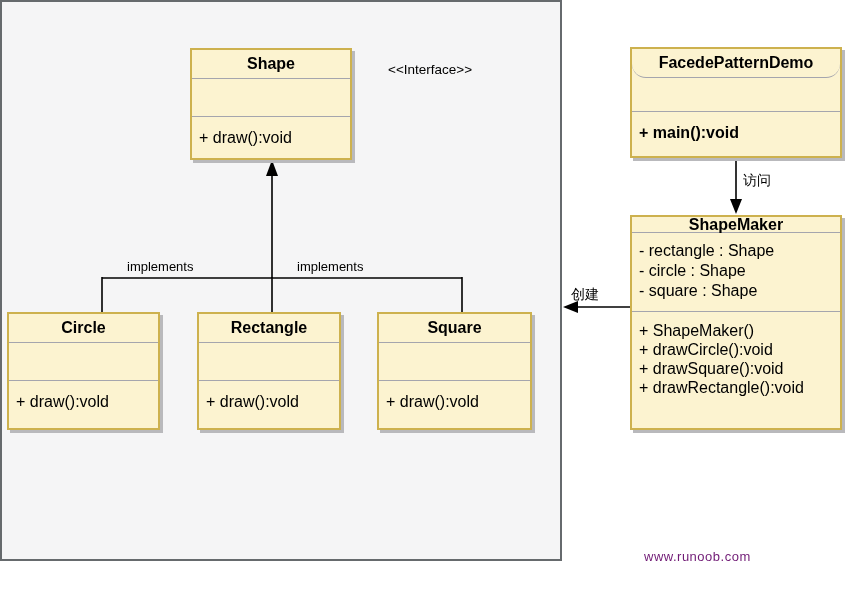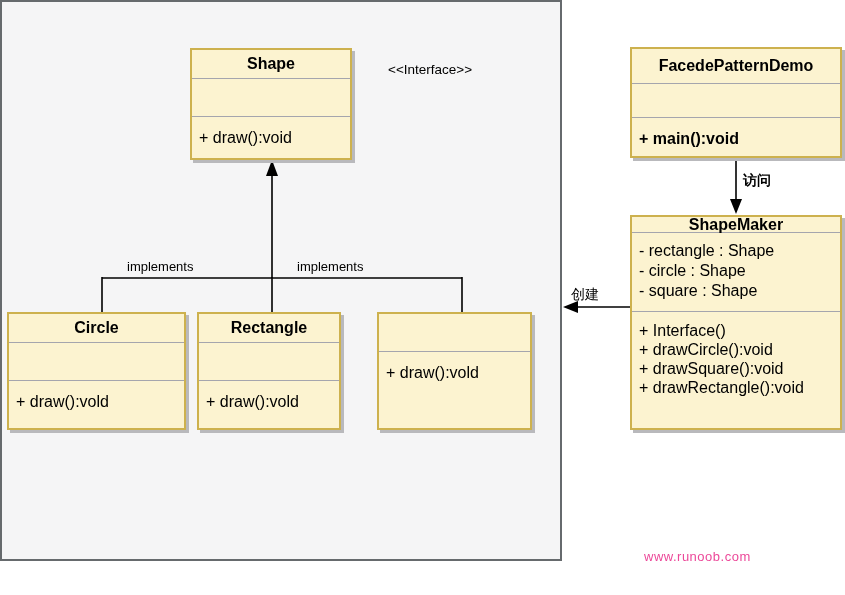--- a/index.html
+++ b/index.html
@@ -41,44 +41,44 @@
     flex:1 1 auto;
     padding:11px 7px 4px 7px;
     line-height:19px;
     text-align:left;
   }
   
   .c-shape       { left:190px; top:48px;  width:162px; height:112px; }
   .c-shape .uml-title { height:29px; }
   .c-shape .uml-fields { height:38px; }
 
-  .c-circle      { left:7px;   top:312px; width:179px; height:118px; }
+  .c-circle      { left:7px;   top:312px; width:153px; height:118px; }
   .c-rectangle   { left:197px; top:312px; width:144px; height:118px; }
   .c-square      { left:377px; top:312px; width:155px; height:118px; }
   .c-circle .uml-title, .c-rectangle .uml-title, .c-square .uml-title { height:29px; }
   .c-circle .uml-fields, .c-rectangle .uml-fields, .c-square .uml-fields { height:38px; }
 
   .c-demo        { left:630px; top:47px;  width:212px; height:111px; }
-  .c-demo .uml-title { height:35px; }
+  .c-demo .uml-title { height:29px;border-radius:14px; }
   .c-demo .uml-fields { height:34px; }
   .c-demo .uml-methods { font-weight:bold; }
 
   .c-shapemaker  { left:630px; top:215px; width:212px; height:215px; }
   .c-shapemaker .uml-title { height:16px; }
   .c-shapemaker .uml-fields { height:79px; }
   .c-shapemaker .uml-methods { padding-top:9px; }
 
   
   .lbl { position:absolute; white-space:nowrap; }
   .lbl-interface   { left:368px; top:62px;  font-size:13.5px;margin-left:20px; }
   .lbl-impl-left   { left:127px; top:259px; font-size:13px; }
   .lbl-impl-right  { left:297px; top:259px; font-size:13px; }
-  .lbl-access      { left:743px; top:172px; font-size:14px;font-weight:bold; }
+  .lbl-access      { left:743px; top:172px; font-size:14px; }
   .lbl-create      { left:571px; top:286px; font-size:14px; }
-  .lbl-watermark   { left:644px; top:549px; font-size:13px; color:#ec4899; letter-spacing:0.5px;text-align:right; }
+  .lbl-watermark   { left:644px; top:549px; font-size:13px; color:#701a75; letter-spacing:0.5px;text-align:right; }
 
   
   .connectors { position:absolute; left:0; top:0; width:845px; height:595px; pointer-events:none; }
 </style>
 </head>
 <body>
 
 <div class="subsystem"></div>
 
 <svg class="connectors" viewBox="0 0 845 595" xmlns="http://www.w3.org/2000/svg">
@@ -115,20 +115,21 @@
 
 <div class="uml-class c-rectangle">
   <div class="uml-title">Rectangle</div>
   <div class="uml-fields"></div>
   <div class="uml-methods">
     <div>+ draw():vold</div>
   </div>
 </div>
 
 <div class="uml-class c-square">
+  <div class="uml-title">Square</div>
   <div class="uml-fields"></div>
   <div class="uml-methods">
     <div>+ draw():vold</div>
   </div>
 </div>
 
 <div class="uml-class c-demo">
   <div class="uml-title">FacedePatternDemo</div>
   <div class="uml-fields"></div>
   <div class="uml-methods">
@@ -137,21 +138,21 @@
 </div>
 
 <div class="uml-class c-shapemaker">
   <div class="uml-title">ShapeMaker</div>
   <div class="uml-fields">
     <div>- rectangle : Shape</div>
     <div>- circle : Shape</div>
     <div>- square : Shape</div>
   </div>
   <div class="uml-methods">
-    <div>+ Interface()</div>
+    <div>+ ShapeMaker()</div>
     <div>+ drawCircle():void</div>
     <div>+ drawSquare():void</div>
     <div>+ drawRectangle():void</div>
   </div>
 </div>
 
 <div class="lbl lbl-interface">&lt;&lt;Interface&gt;&gt;</div>
 <div class="lbl lbl-impl-left">implements</div>
 <div class="lbl lbl-impl-right">implements</div>
 <div class="lbl lbl-access">访问</div>

